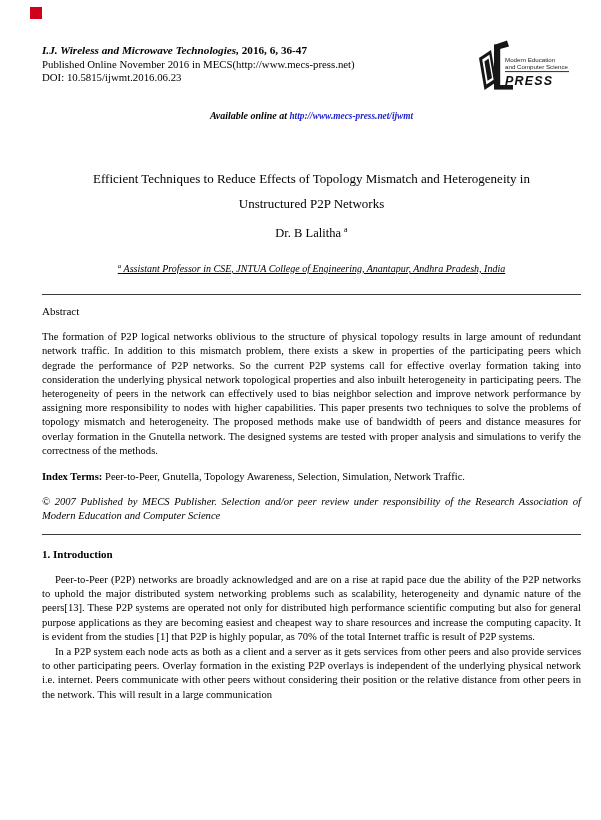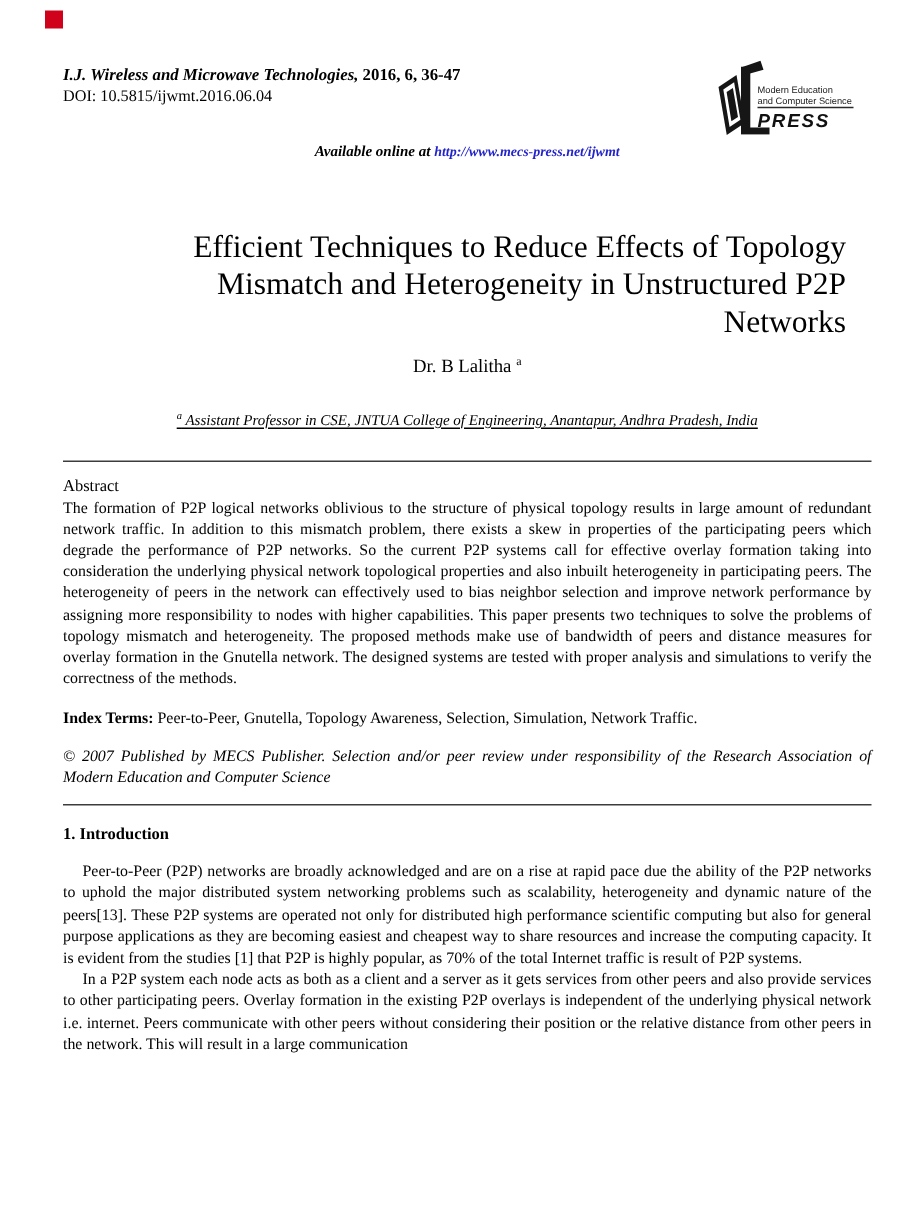--- a/index.html
+++ b/index.html
@@ -13,31 +13,31 @@
 
   .header-row { position:relative; }
   .header-left { font-size:10.8px; line-height:13.6px; max-width:420px; }
   .journal-line { font-size:11.2px; font-weight:bold; }
   .journal-title { font-style:italic; }
   .logo { position:absolute; right:2px; top:-8px; width:114px; height:62px; }
 
   .available-line { margin-top:25px; text-align:center; font-weight:bold; font-style:italic; font-size:10px; }
   .available-url { font-size:9.3px; text-decoration:none; cursor:pointer;margin-top:17px; }
 
-  .paper-title { margin:45px auto 0; max-width:505px; text-align:right; font-size:21px; line-height:25px; }
+  .paper-title { margin:45px auto 0; max-width:505px; text-align:center; font-size:13px; line-height:25px; }
   .author-line { margin-top:9px; text-align:center; font-size:12.5px; }
   .author-line sup { font-size:8px; }
   .affiliation { margin-top:21px; text-align:center; font-style:italic; font-size:10px;text-decoration:underline; }
   .affiliation sup { font-size:7px; font-style:italic; }
 
   .rule { border:none; border-top:1px solid #3c3c3c; margin:20px 0 0 0; }
   .rule2 { border:none; border-top:1px solid #3c3c3c; margin:10px 0 0 0; }
 
   .section-heading { margin-top:10px; font-size:11px; font-weight:normal; }
-  .abstract-body { margin-top:3px; font-size:10.6px; line-height:14.2px; text-align:justify; }
+  .abstract-body { margin-top:13px; font-size:10.6px; line-height:14.2px; text-align:justify; }
   .index-terms { margin-top:13px; font-size:10.6px; }
   .index-terms .label { font-weight:bold; }
   .copyright { margin-top:13px; font-size:10.6px; line-height:14.2px; font-style:italic; text-align:justify; }
 
   .intro-heading { margin-top:13px; font-size:11px; font-weight:bold; }
   .intro-body { margin-top:13px; font-size:10.6px; line-height:14.4px; text-align:justify; }
   .intro-body p { margin:0; text-indent:13px; }
 
   .logo text { font-family:"Liberation Sans", sans-serif; }
 </style>
@@ -46,21 +46,22 @@
 
 <div class="red-marker" style="background: rgb(208, 2, 27);"></div>
 
 <div class="page">
 
   <div class="header-row">
     <div class="header-left">
       <div class="journal-line">
         <span class="journal-title">I.J. Wireless and Microwave Technologies,</span><span> 2016, 6, 36-47</span>
       </div>
-      <div>DOI: 10.5815/ijwmt.2016.06.04</div>
+      <div>Published Online November 2016 in MECS(http://www.mecs-press.net)</div>
+      <div>DOI: 10.5815/ijwmt.2016.06.23</div>
     </div>
 
     <svg class="logo" viewBox="0 0 114 62" aria-hidden="true">
       <path d="M14 22 L26 14 L31.5 46 L19.5 54 Z" fill="#161616"></path>
       <path d="M17.2 23.6 L24.4 18.8 L28.6 43.8 L21.4 48.6 Z" fill="#ffffff"></path>
       <path d="M19.4 25.4 L23.6 22.6 L27 42 L22.6 44.8 Z" fill="#161616"></path>
       <path d="M29 9 L42 4.5 L44 10.5 L35 13 Z" fill="#161616"></path>
       <rect x="29" y="8.5" width="6.2" height="43" fill="#161616"></rect>
       <rect x="29" y="49" width="19" height="4.6" fill="#161616"></rect>
       <text x="40" y="26" font-size="6.2" fill="#222">Modern Education</text>

